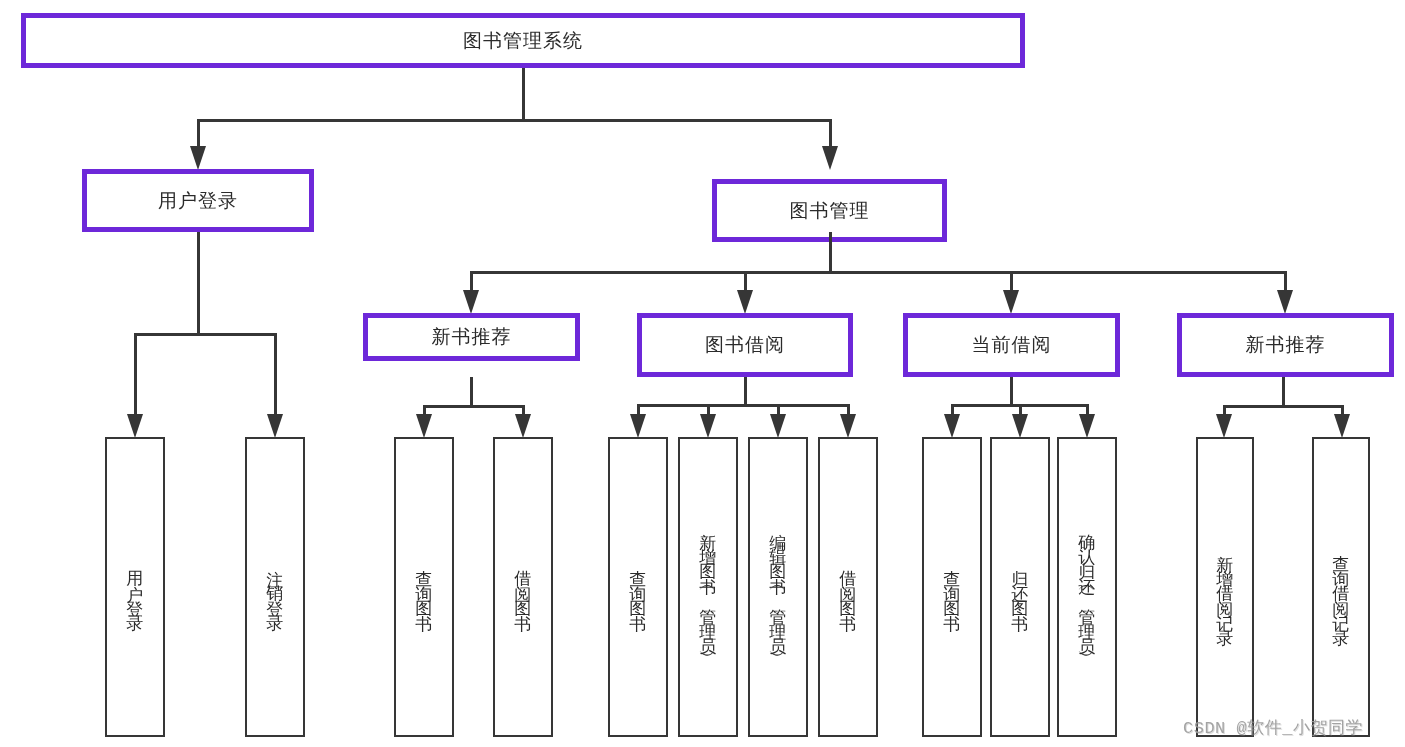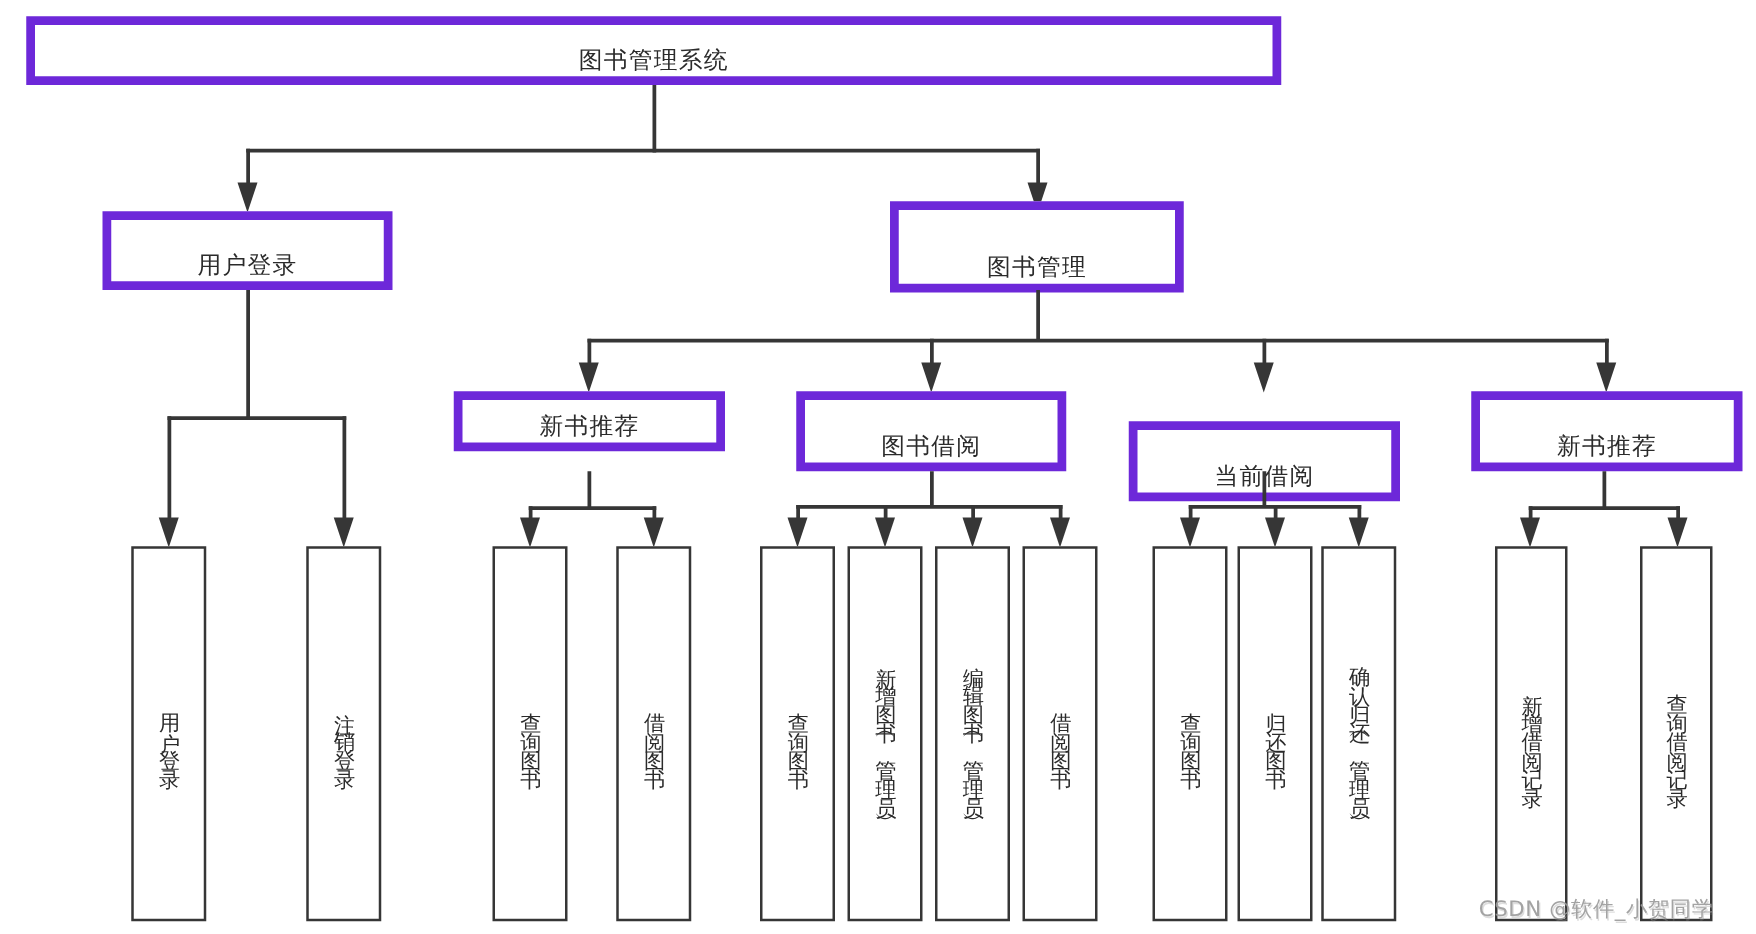--- a/index.html
+++ b/index.html
@@ -1,22 +1,22 @@
 <!DOCTYPE html>
 <html><head>
 <meta charset="utf-8">
 <style>
   html,body{margin:0;padding:0;background:#ffffff;}
   .canvas{
     position:relative;width:1405px;height:747px;background:#ffffff;overflow:hidden;
     font-family:"DejaVu Sans","Liberation Sans",sans-serif;color:#262626;
   }
   .box{
-    position:absolute;box-sizing:border-box;border:7px solid #6d28d9;background:#ffffff;
-    display:flex;align-items:flex-end;justify-content:center;
+    position:absolute;box-sizing:border-box;border:5px solid #6d28d9;background:#ffffff;
+    display:flex;align-items:center;justify-content:center;
     font-size:19px;letter-spacing:1px;color:#2b2b2b;
   }
   .leaf{
     position:absolute;box-sizing:border-box;border:2.5px solid #363636;background:#ffffff;
     top:437px;height:300px;width:60px;
     display:flex;align-items:center;justify-content:center;color:#2b2b2b;
   }
   .leaf .vtxt{
     writing-mode:vertical-rl;text-orientation:mixed;
     font-size:17px;letter-spacing:15px;line-height:1.2;white-space:nowrap;
@@ -25,20 +25,21 @@
   .hl{position:absolute;height:3px;background:#363636;}
   .arr{
     position:absolute;width:0;height:0;
     border-left:8px solid transparent;border-right:8px solid transparent;
     border-top:24px solid #363636;
   }
   .watermark{
     position:absolute;left:1183px;top:716px;font-size:17px;color:#9c9c9c;
     letter-spacing:0.5px;white-space:nowrap;opacity:.92;z-index:5;
     text-shadow:1px 1px 0 rgba(150,150,150,.35);
+    font-family:Liberation Mono, monospace;
   }
 </style>
 </head>
 <body>
 
 <div class="canvas">
 
   <div class="box" style="left:21px;top:13px;width:1004px;height:55px;">
     <span>图书管理系统</span>
   </div>
@@ -46,21 +47,21 @@
   <div class="vl" style="left:521.5px;top:68px;height:54px;"></div>
   <div class="hl" style="left:196.5px;top:119px;width:635px;"></div>
   <div class="vl" style="left:196.5px;top:119px;height:30px;"></div>
   <div class="vl" style="left:828.5px;top:119px;height:30px;"></div>
   <div class="arr" style="left:190px;top:146px;"></div>
   <div class="arr" style="left:822px;top:146px;"></div>
 
   <div class="box" style="left:82px;top:169px;width:232px;height:63px;">
     <span>用户登录</span>
   </div>
-  <div class="box" style="left:712px;top:161px;width:235px;height:73px;">
+  <div class="box" style="left:712px;top:179px;width:235px;height:63px;">
     <span>图书管理</span>
   </div>
 
   <div class="vl" style="left:196.5px;top:232px;height:103px;"></div>
   <div class="hl" style="left:133.5px;top:333px;width:143px;"></div>
   <div class="vl" style="left:133.5px;top:333px;height:83px;"></div>
   <div class="vl" style="left:273.5px;top:333px;height:83px;"></div>
   <div class="arr" style="left:127px;top:414px;"></div>
   <div class="arr" style="left:267px;top:414px;"></div>
 
@@ -74,21 +75,21 @@
   <div class="arr" style="left:737px;top:290px;"></div>
   <div class="arr" style="left:1003px;top:290px;"></div>
   <div class="arr" style="left:1277px;top:290px;"></div>
 
   <div class="box" style="left:363px;top:313px;width:217px;height:48px;">
     <span>新书推荐</span>
   </div>
   <div class="box" style="left:637px;top:313px;width:216px;height:64px;">
     <span>图书借阅</span>
   </div>
-  <div class="box" style="left:903px;top:313px;width:217px;height:64px;margin-top:24px;">
+  <div class="box" style="left:903px;top:313px;width:217px;height:64px;">
     <span>当前借阅</span>
   </div>
   <div class="box" style="left:1177px;top:313px;width:217px;height:64px;">
     <span>新书推荐</span>
   </div>
 
   <div class="vl" style="left:469.5px;top:377px;height:30px;"></div>
   <div class="hl" style="left:422.5px;top:405px;width:102px;"></div>
   <div class="vl" style="left:422.5px;top:405px;height:11px;"></div>
   <div class="vl" style="left:521.5px;top:405px;height:11px;"></div>

